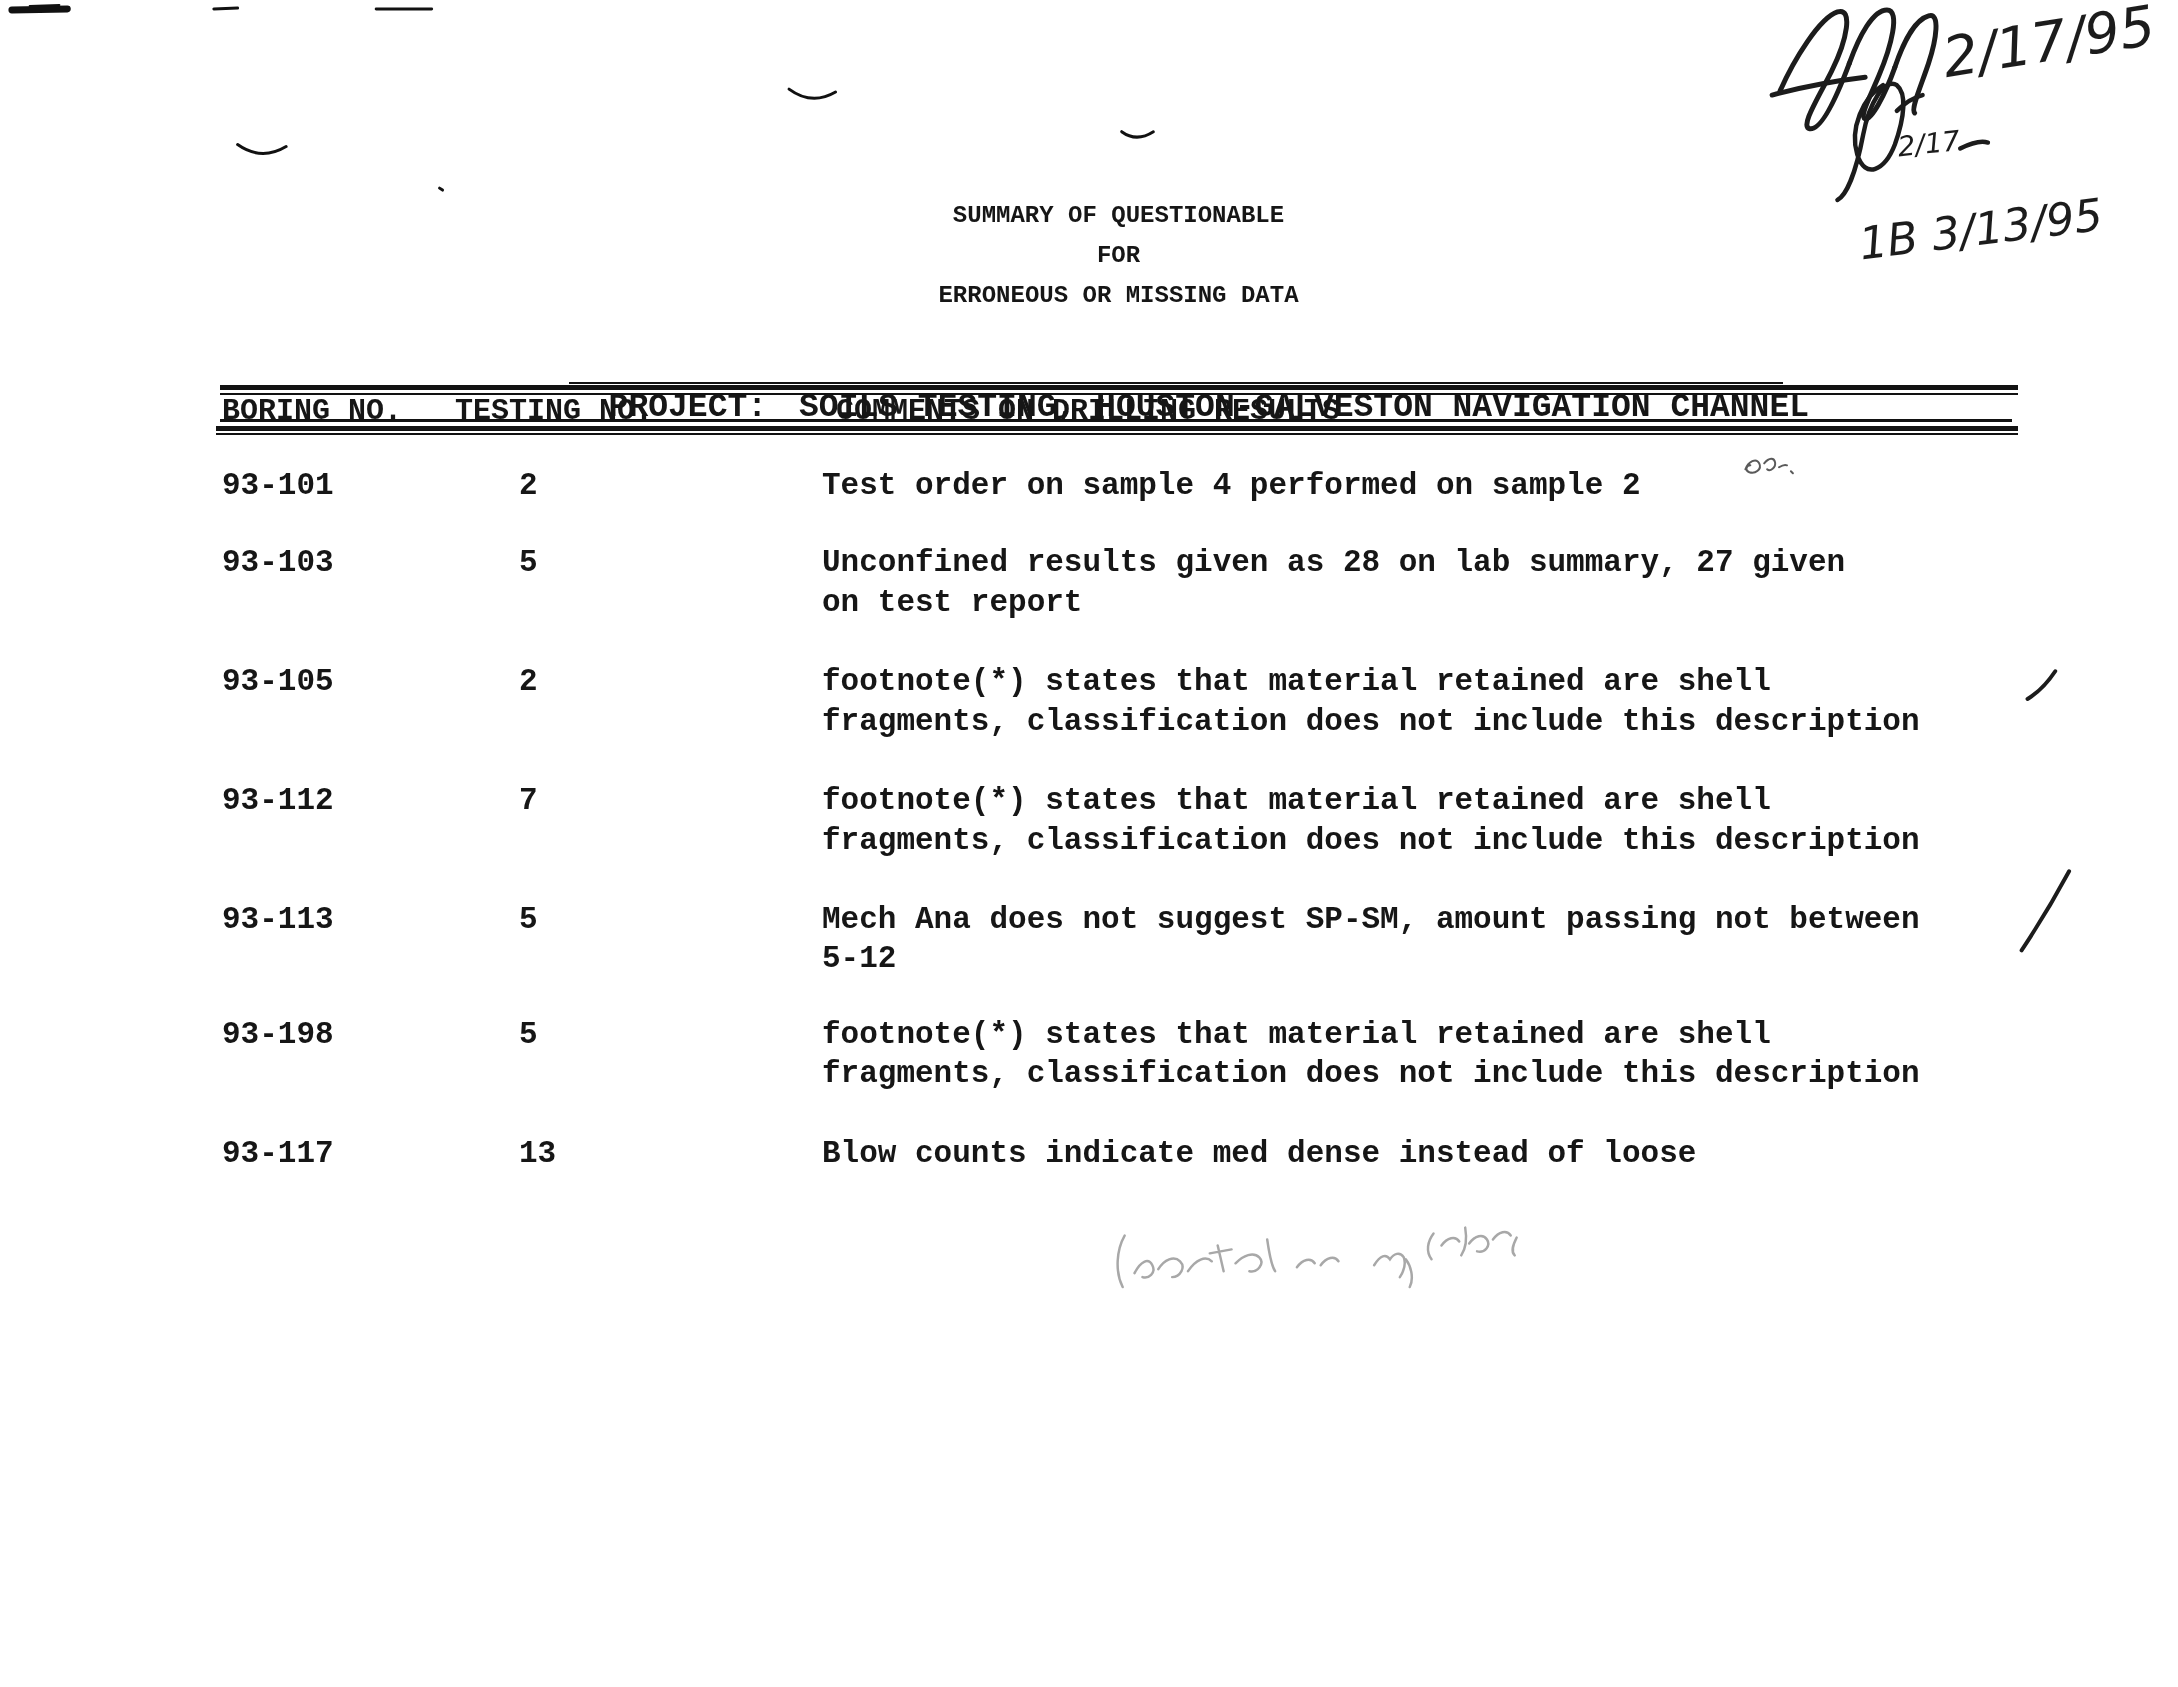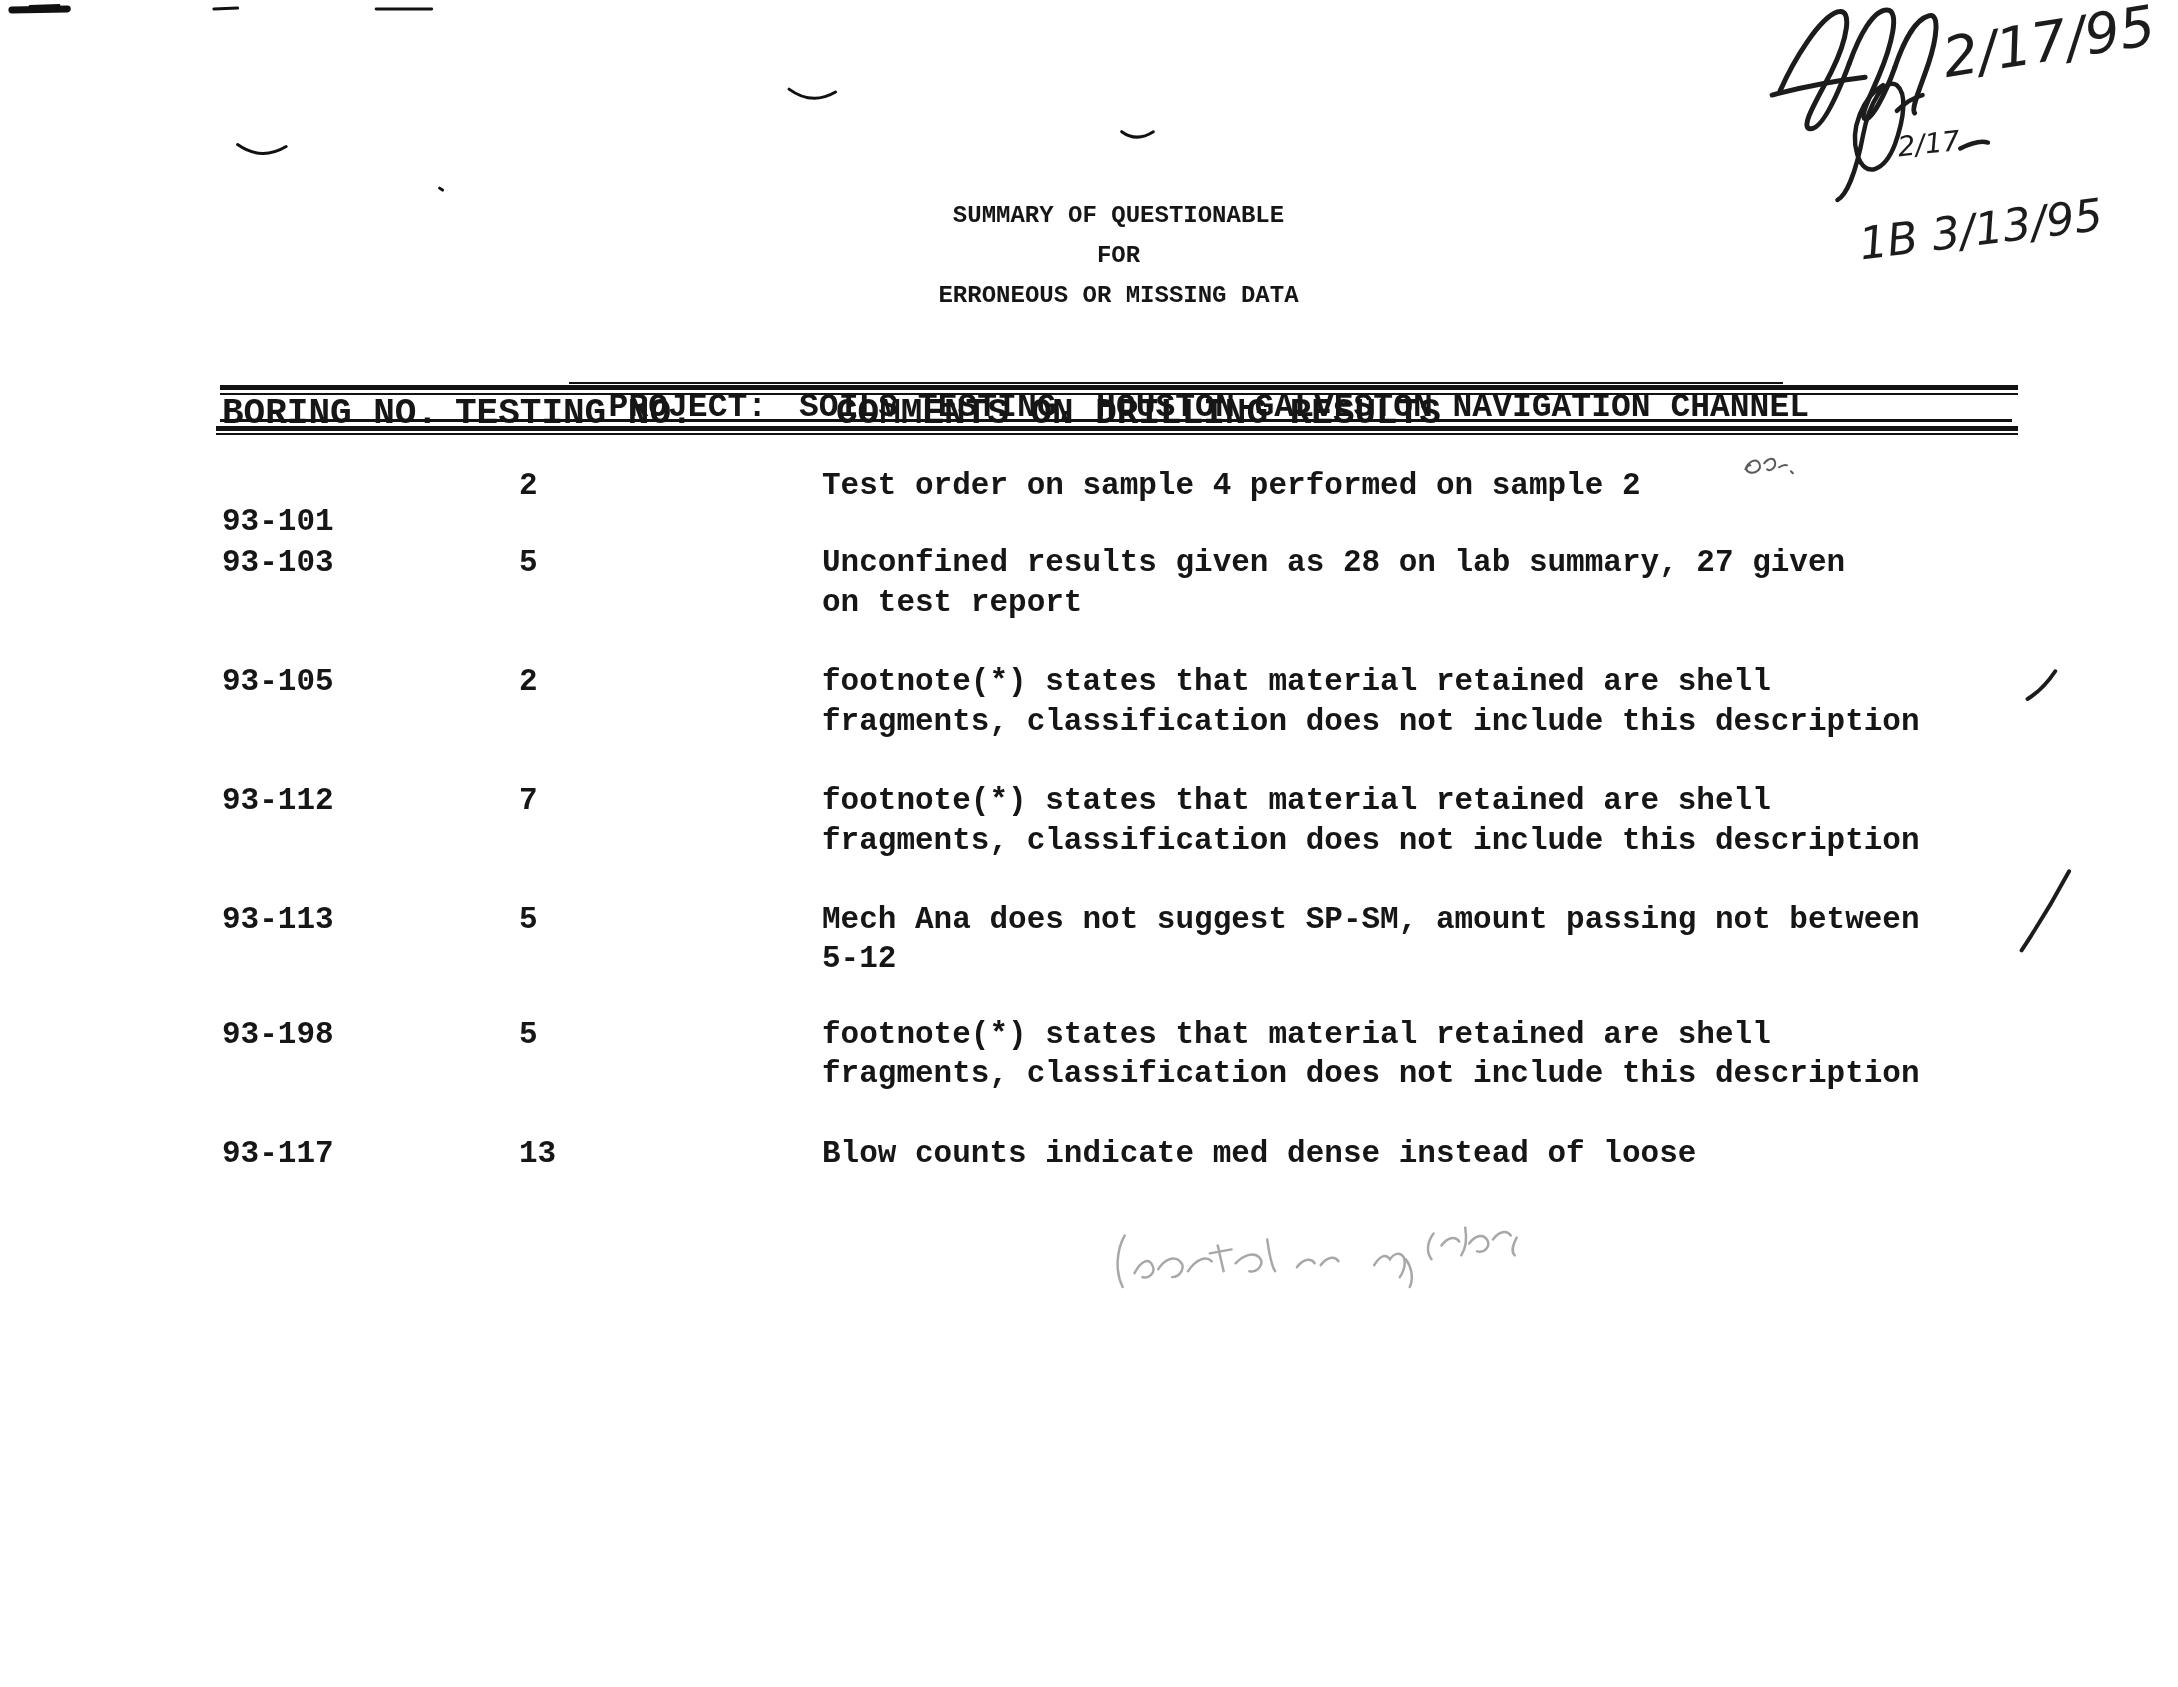--- a/index.html
+++ b/index.html
@@ -10,21 +10,21 @@
     font-weight:700;color:#161616;
   }
   .t{position:absolute;white-space:pre;line-height:1;}
   .title-block{
     position:absolute;left:59px;top:196px;width:2119px;text-align:center;
     font-size:24px;
   }
   .title-block div{height:40px;line-height:40px;}
   .proj{font-size:33px;top:358px;left:569px;}
   .proj .gap{display:inline-block;width:32px;}
-  .hdr{font-size:36px;top:396px;}
+  .hdr{font-size:30px;top:396px;}
   .cell{font-size:31px;}
   .rule{position:absolute;background:#121212;}
   .hand{position:absolute;left:0;top:0;pointer-events:none;}
   .ink-text{
     font-family:"DejaVu Sans",sans-serif;font-style:italic;font-weight:400;
     fill:#1c1c1c;
   }
 </style>
 </head>
 <body>
@@ -45,21 +45,21 @@
 
 <div class="t hdr" style="left:222px;">BORING NO.</div>
 <div class="t hdr" style="left:455px;">TESTING NO.</div>
 <div class="t hdr" style="left:836px;text-align:center;">COMMENTS ON DRILLING RESULTS</div>
 
 <div class="rule" style="left:220px;top:419px;width:1792px;height:3px;"></div>
 <div class="rule" style="left:216px;top:426px;width:1802px;height:5px;"></div>
 <div class="rule" style="left:216px;top:433px;width:1802px;height:2px;"></div>
 
 <div>
-  <div class="t cell" style="left:222px;top:470px;margin-top:36px;">93-101</div>
+  <div class="t cell" style="left:222px;top:470px;">93-101</div>
   <div class="t cell" style="left:519px;top:470px;">2</div>
   <div class="t cell" style="left:822px;top:470px;">Test order on sample 4 performed on sample 2</div>
 </div>
 
 <div>
   <div class="t cell" style="left:222px;top:547px;">93-103</div>
   <div class="t cell" style="left:519px;top:547px;">5</div>
   <div class="t cell" style="left:822px;top:547px;">Unconfined results given as 28 on lab summary, 27 given</div>
   <div class="t cell" style="left:822px;top:587px;">on test report</div>
 </div>

